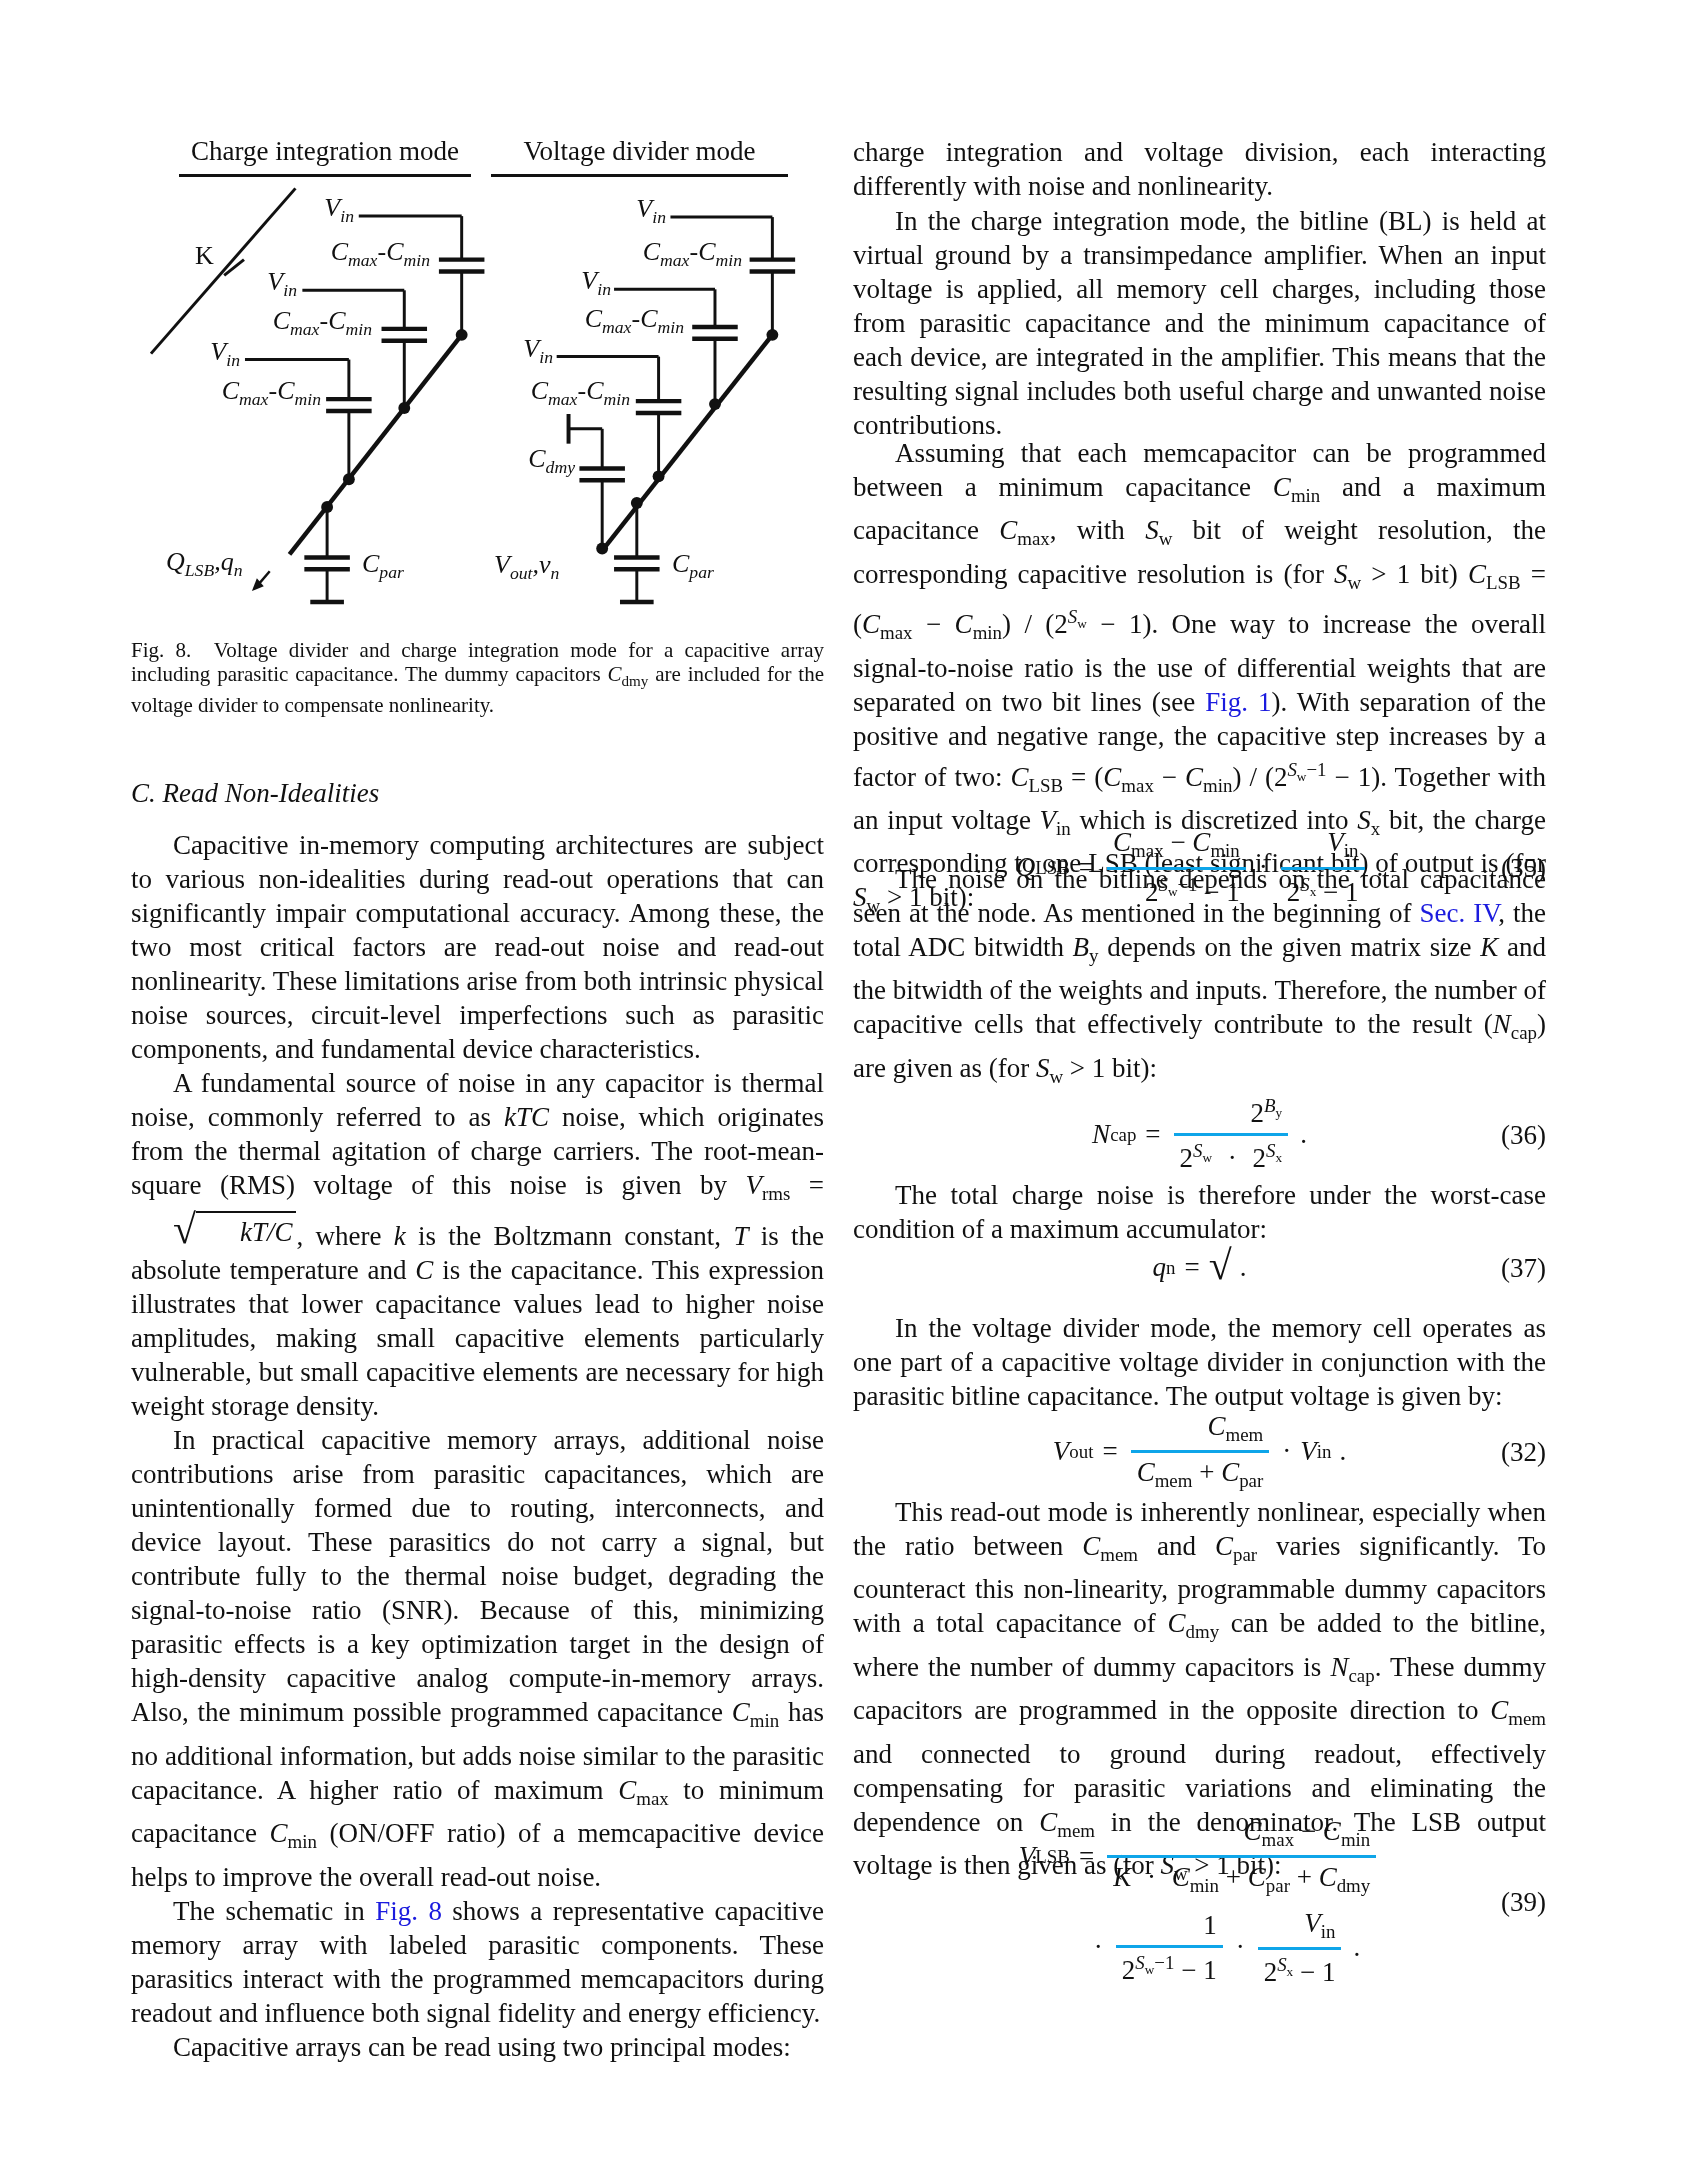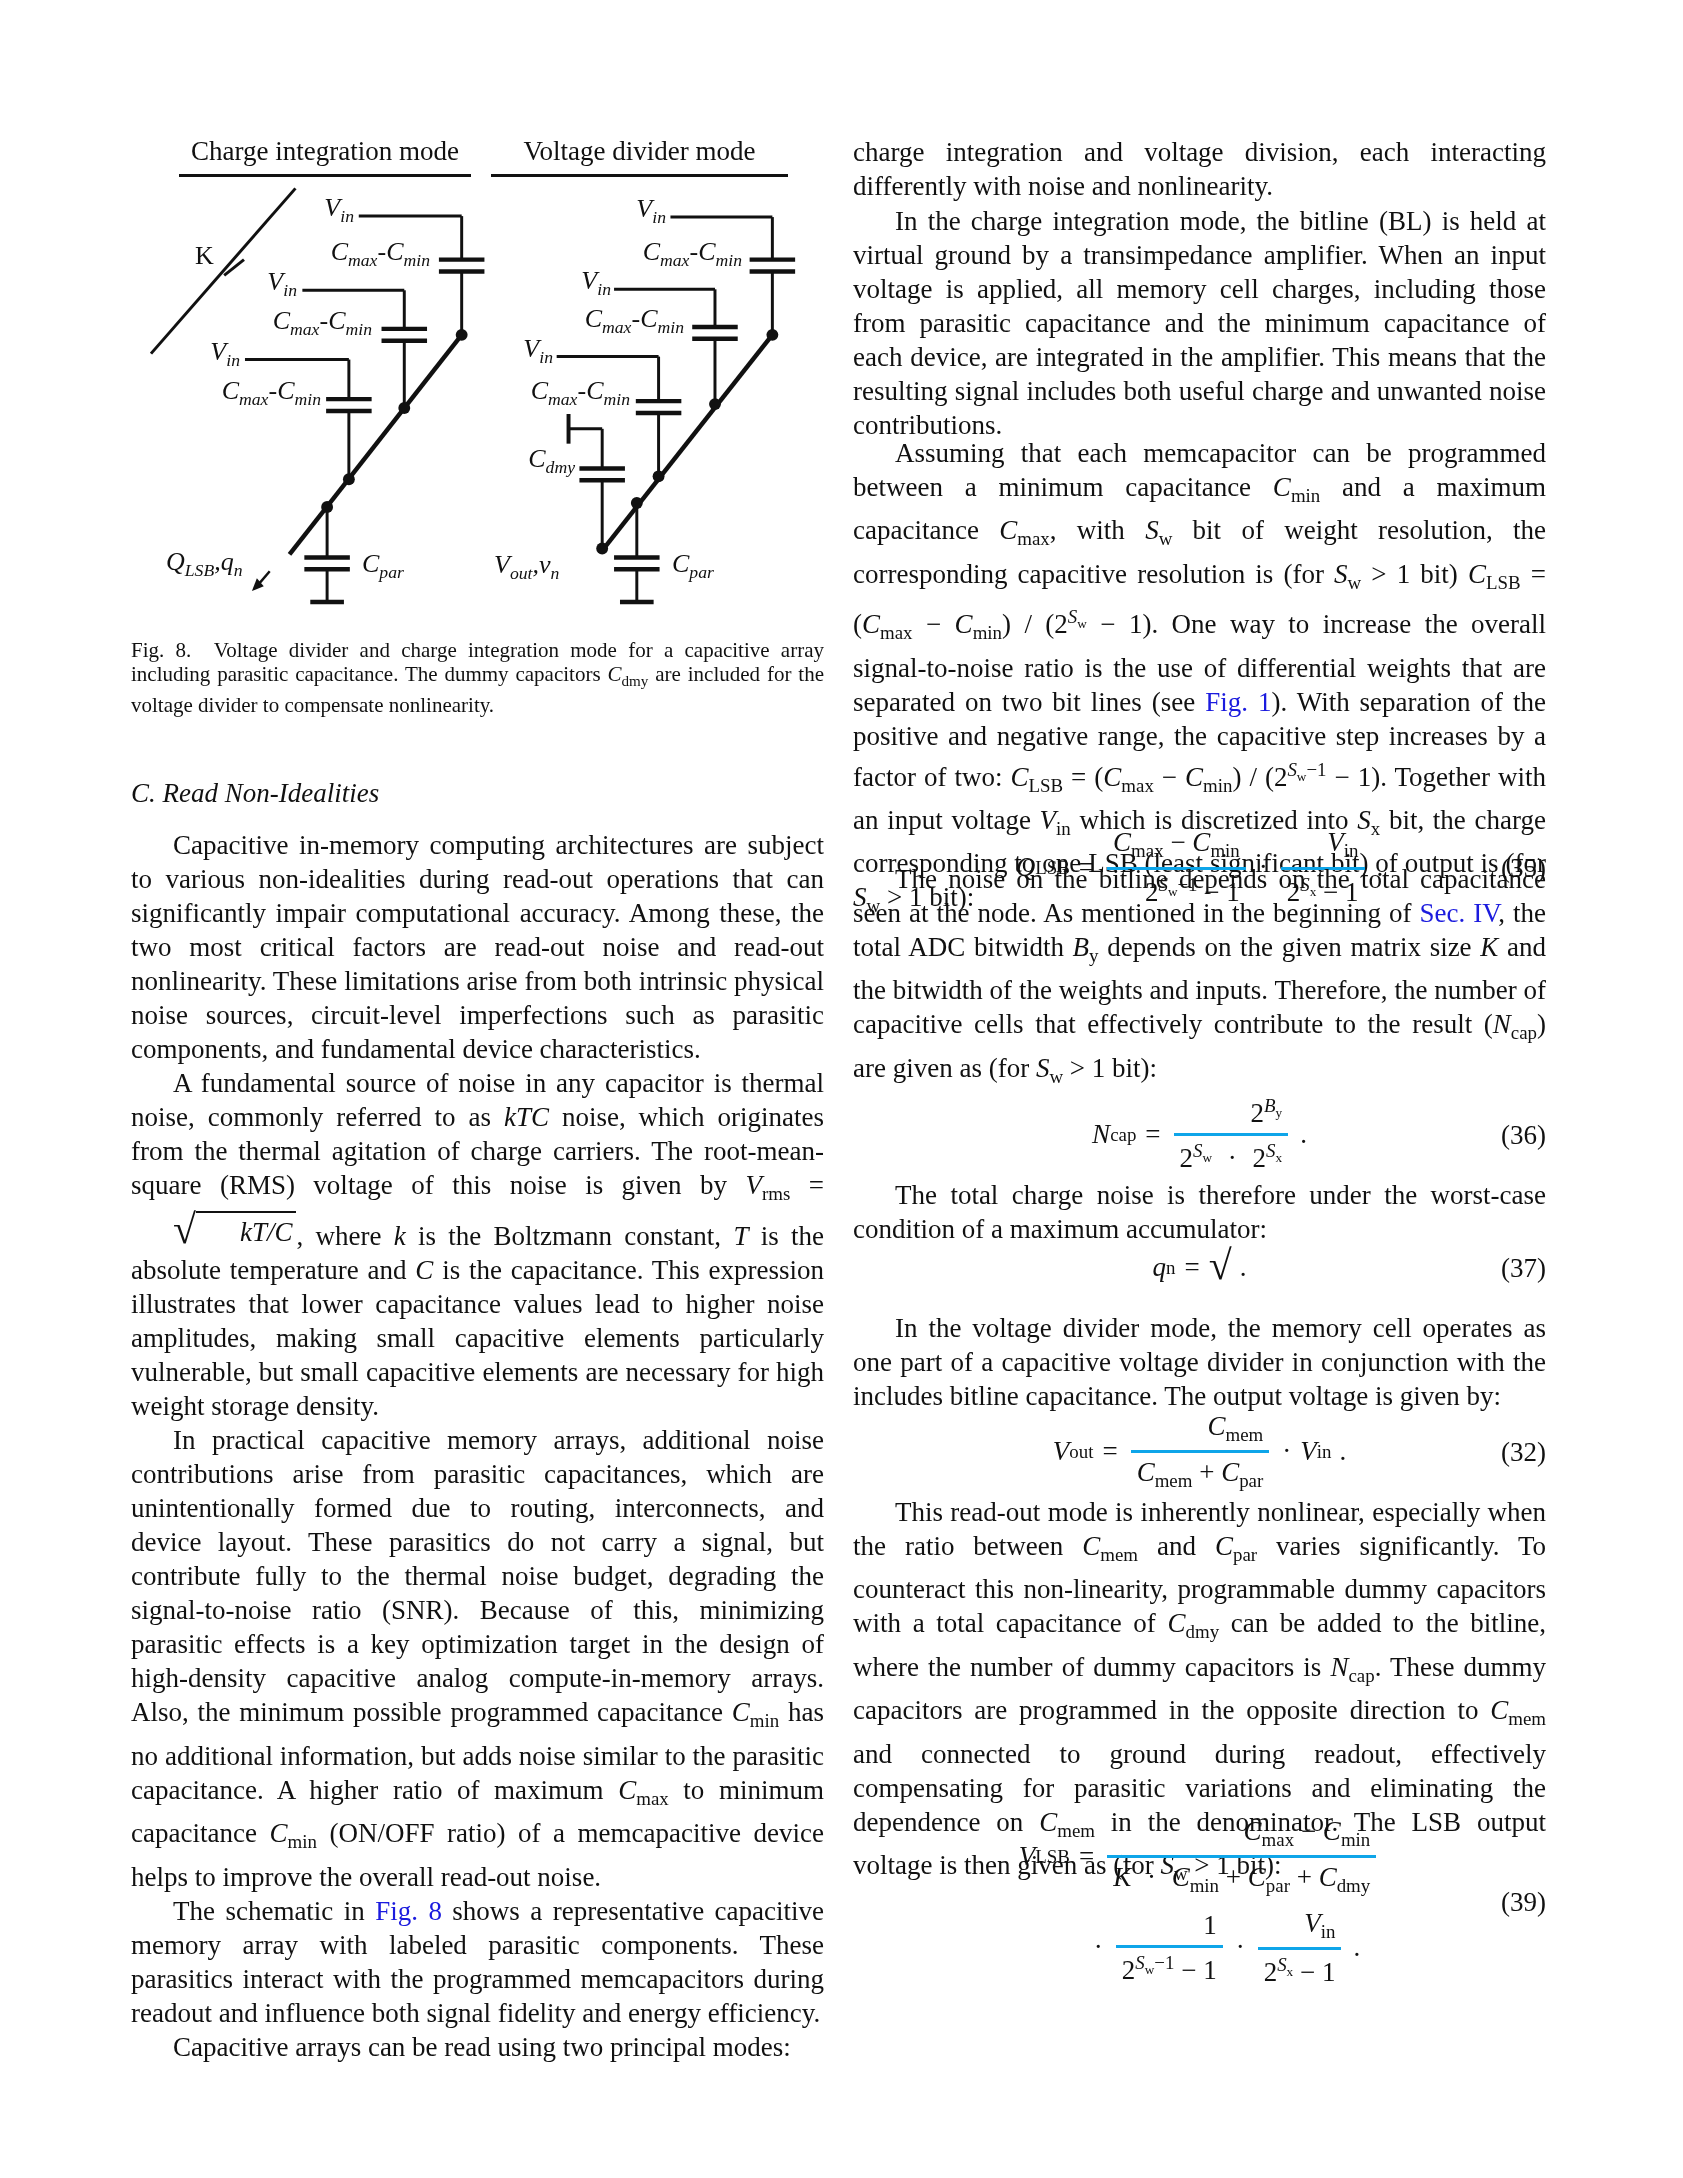--- a/index.html
+++ b/index.html
@@ -233,21 +233,21 @@
         <span class="rel">=</span> 
         <span class="sqrt">
           <span class="radical">√</span>
         </span>
         <span class="enddot">.</span>
       </span>
     <span class="eqno">(37)</span>
   </div>
 
   <div class="rblock bodycol" style="top:1311px;">
-      <p>In the voltage divider mode, the memory cell operates as one part of a capacitive voltage divider in conjunction with the includes bitline capacitance. The output voltage is given by:</p>
+      <p>In the voltage divider mode, the memory cell operates as one part of a capacitive voltage divider in conjunction with the parasitic bitline capacitance. The output voltage is given by:</p>
     </div>
 
   <div class="equation" style="top:1410px;height:83px;">
     <span class="eqinner">
         <i>V</i>
         <sub>out</sub> 
         <span class="rel">=</span> 
         <span class="frac">
           <span class="num"><i>C</i><sub>mem</sub></span>
           <span class="den"><i>C</i><sub>mem</sub> + <i>C</i><sub>par</sub></span>

